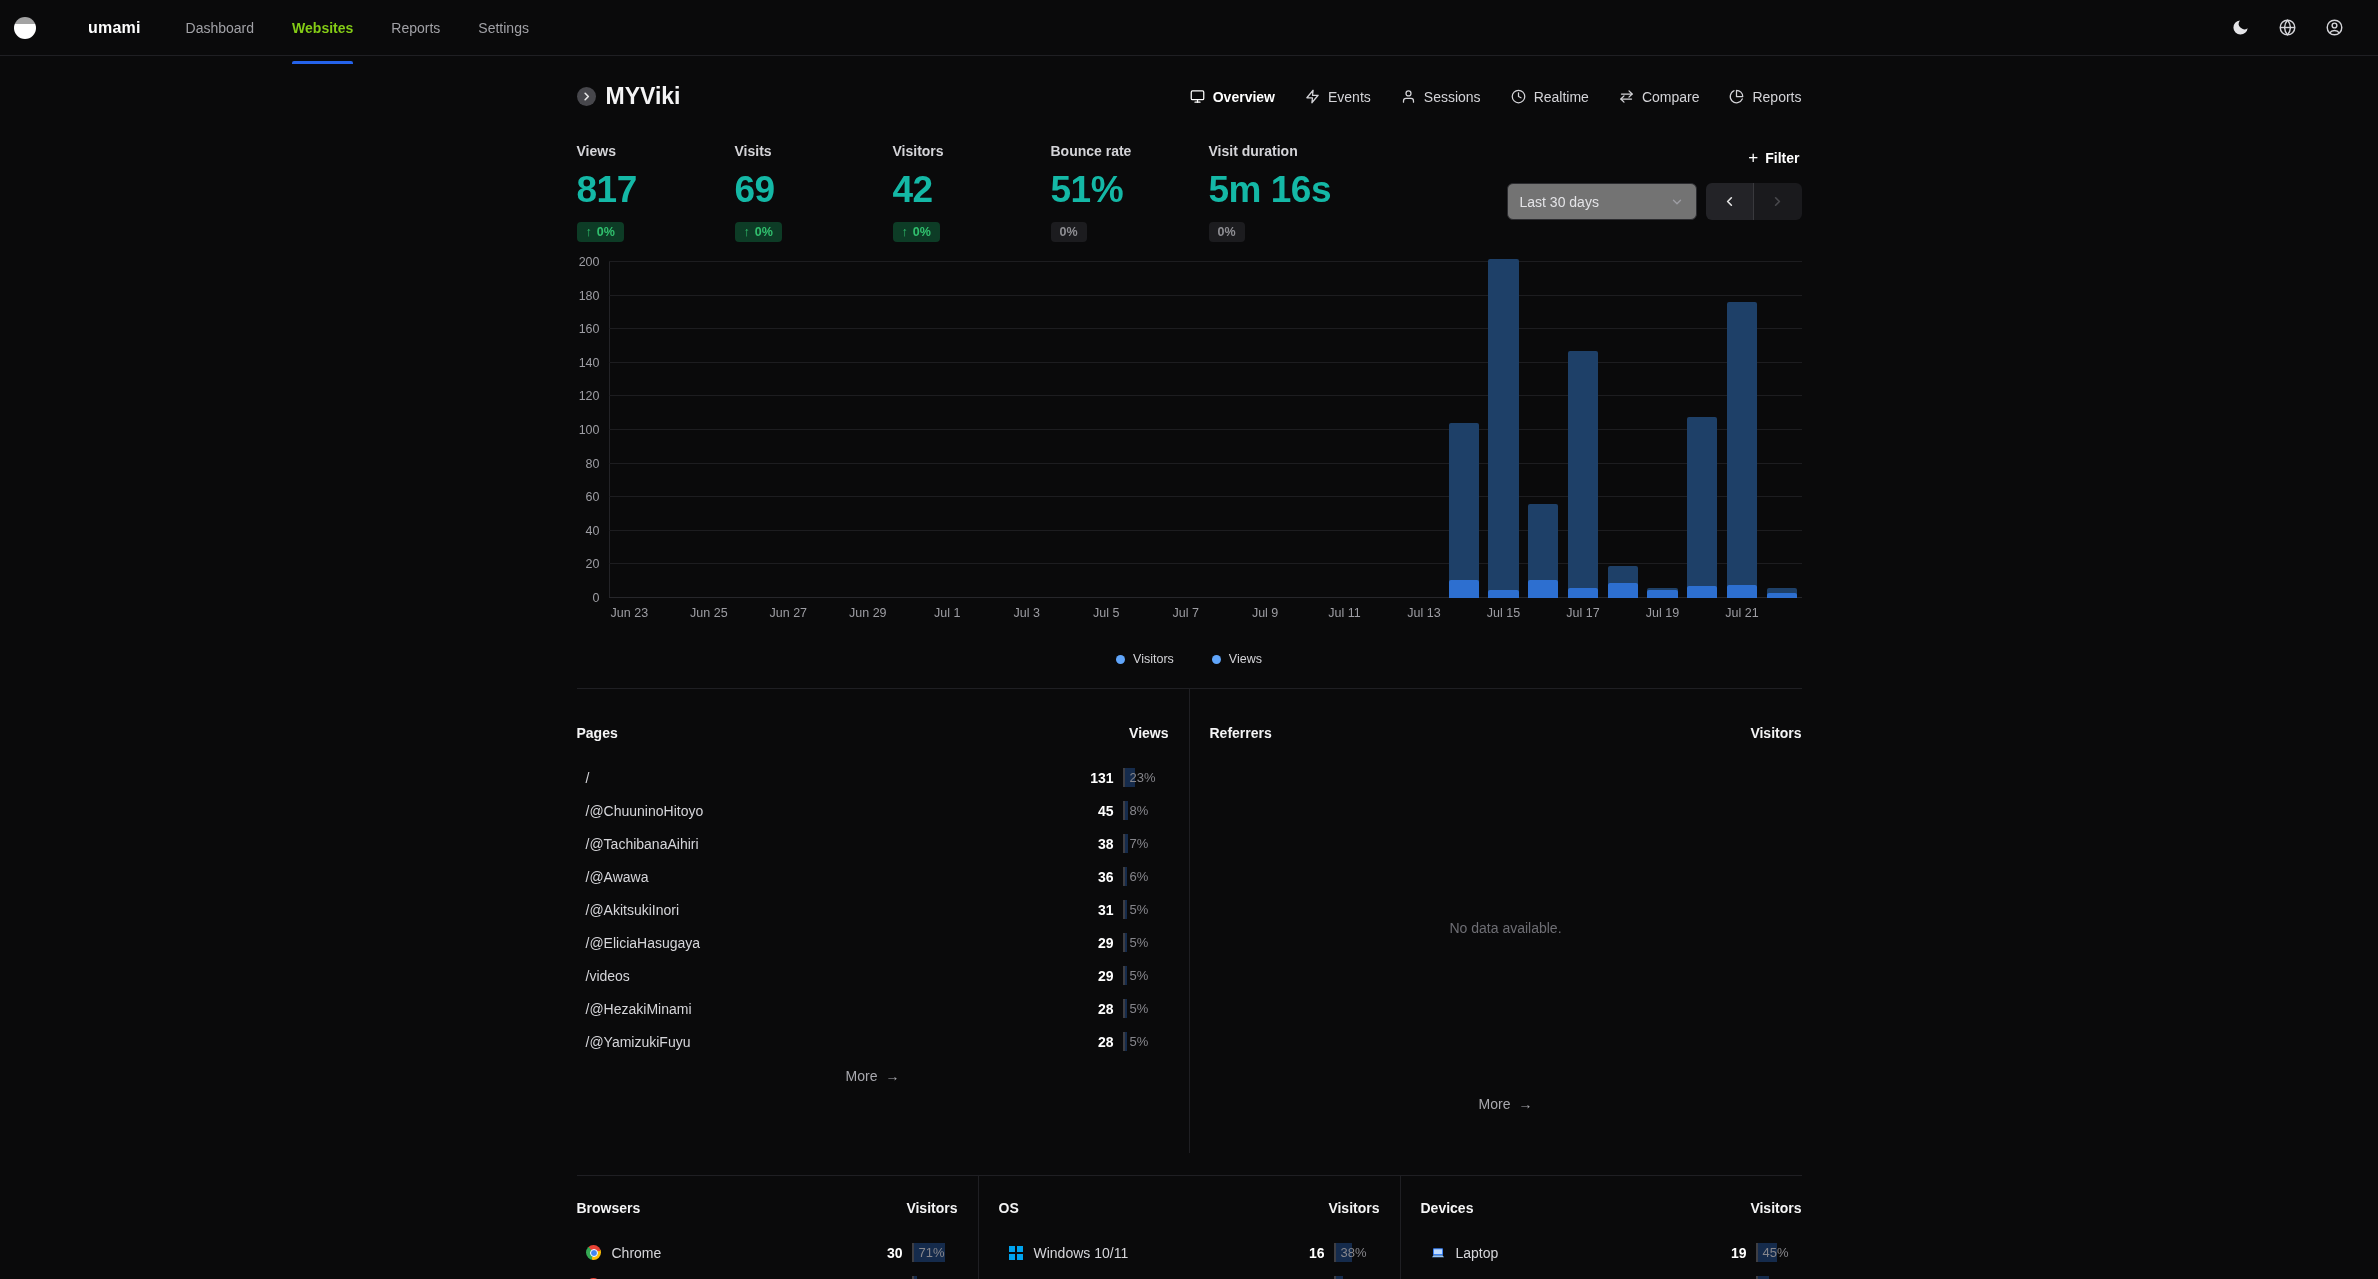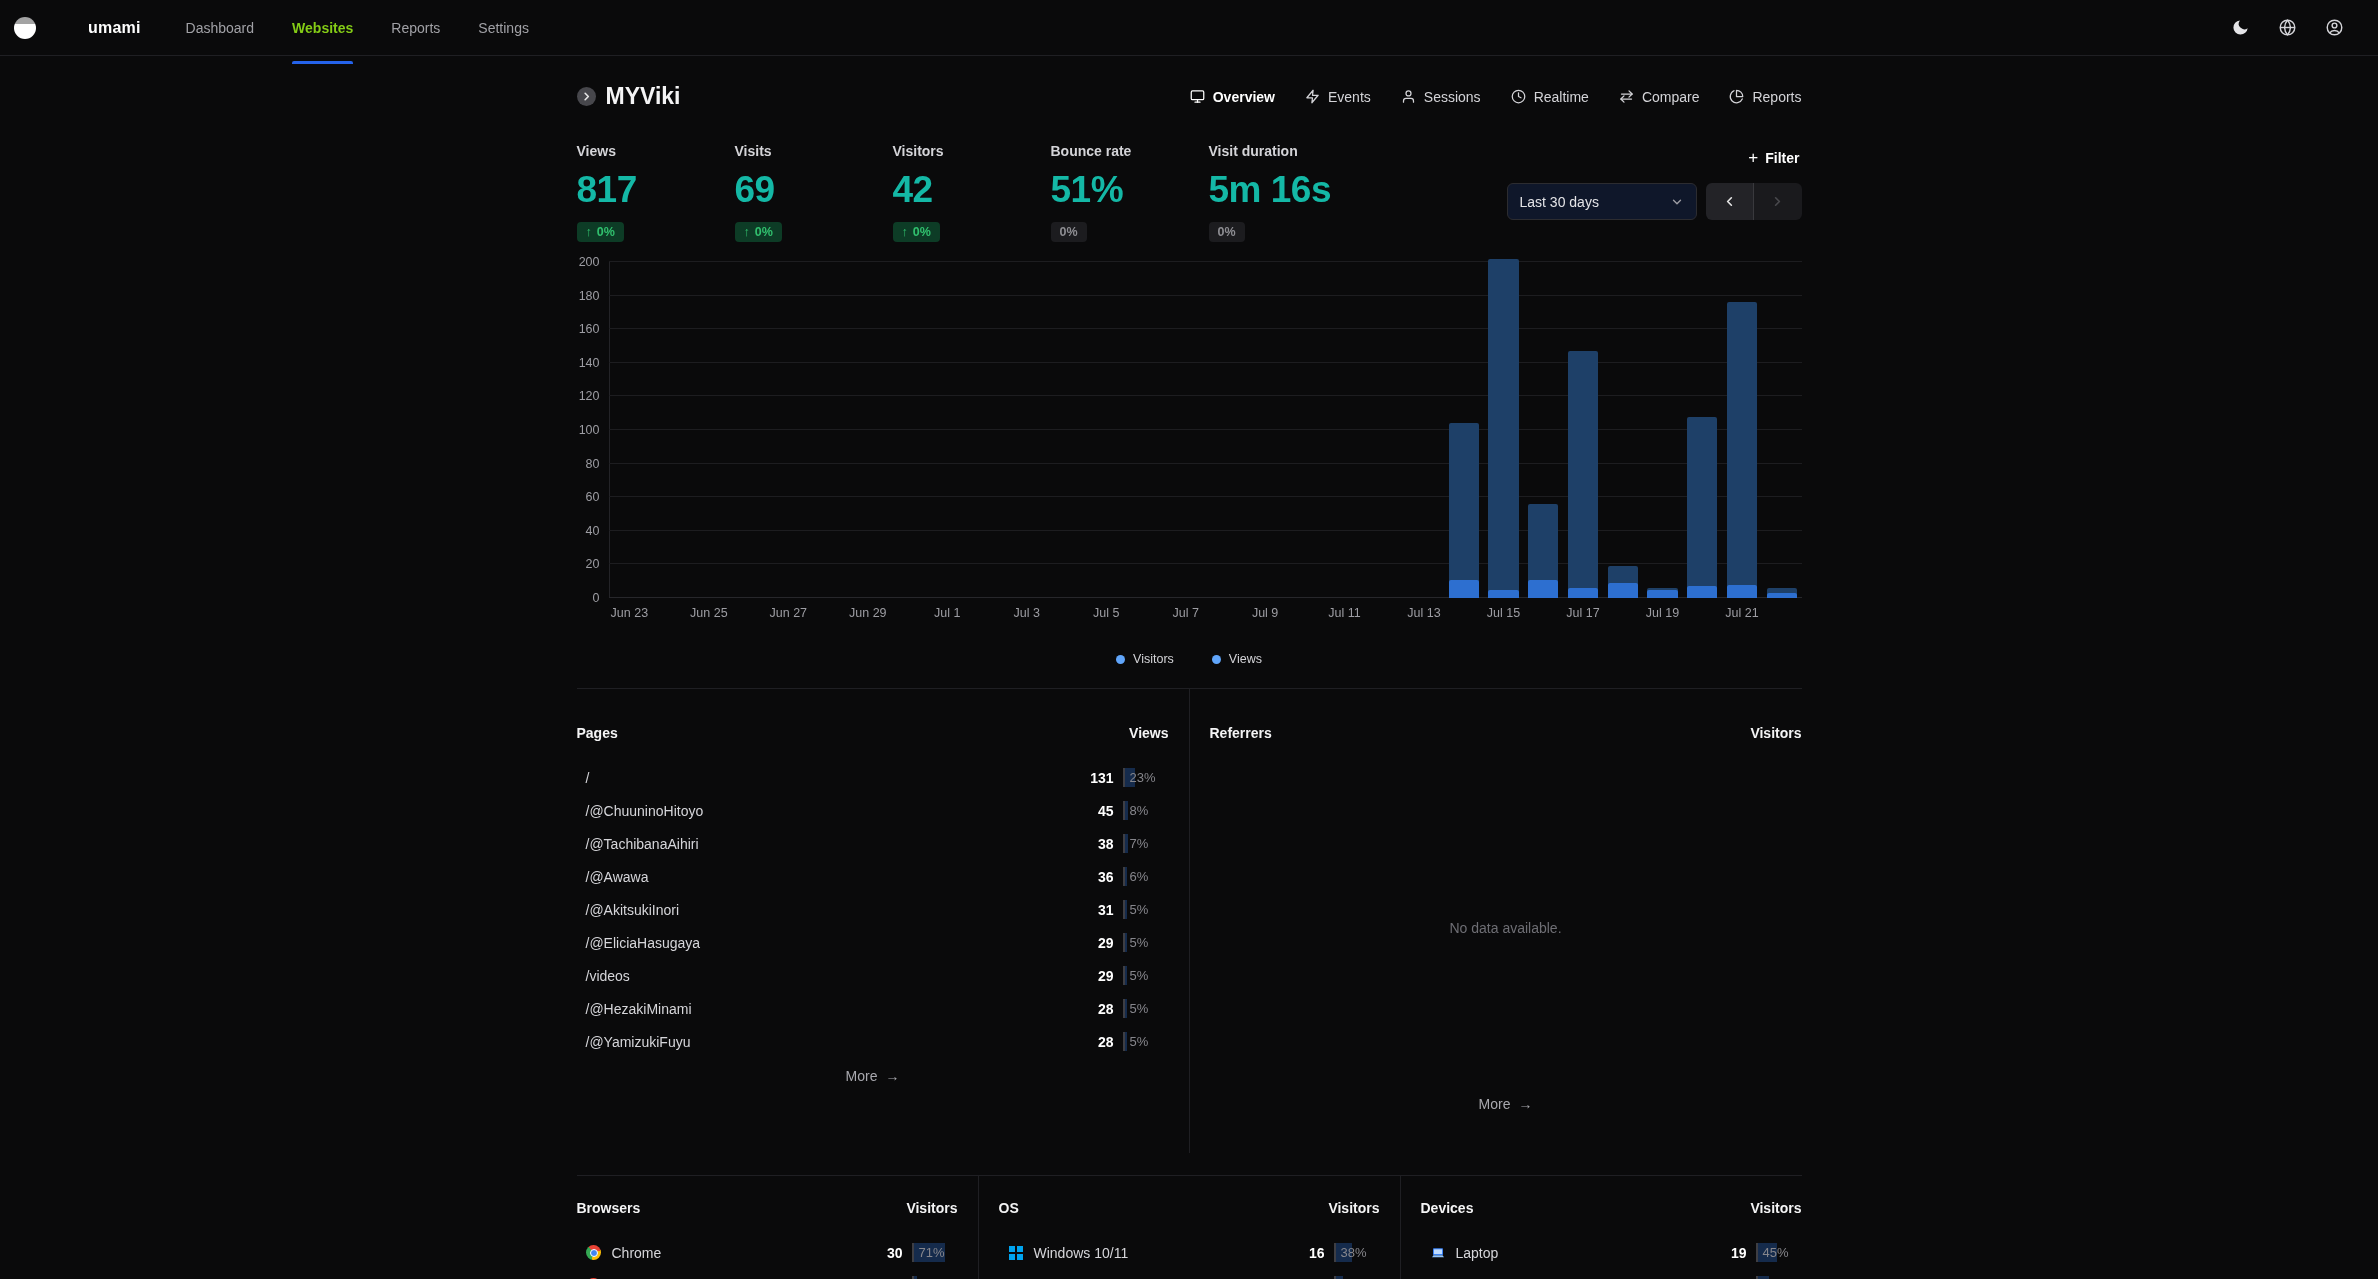--- a/index.html
+++ b/index.html
@@ -43,21 +43,21 @@
   .metric-label { font-size:14px; font-weight:bold; color:#d4d4d8; }
   .metric-value { font-size:37px; font-weight:bold; margin-top:10px; letter-spacing:-.5px; color:#14b8a6; }
   .badge { display:inline-flex; align-items:center; gap:5px; margin-top:11px; padding:3px 9px; border-radius:4px; font-size:12.5px; font-weight:bold; }
   .badge.pos { background:#0d3c26; color:#31c06e; }
   .badge.neutral { background:#1c1c1f; color:#8e8e93; }
 
   .controls { display:flex; flex-direction:column; align-items:flex-end; }
   .filter-btn { display:flex; align-items:center; gap:7px; background:none; border:none; color:#fff; font-weight:bold; font-size:14px; padding:0 2px; margin-top:6px; cursor:pointer; }
   .filter-btn .plus { font-size:17px; font-weight:normal; line-height:1; }
   .date-row { display:flex; gap:9px; margin-top:17px; }
-  .date-select { display:flex; align-items:center; justify-content:space-between; width:190px; height:37px; background:#0f172a; border:1px solid #2c2c30; border-radius:6px; color:#e4e4e7; font-size:14px; padding:0 12px; cursor:pointer; }
+  .date-select { display:flex; align-items:center; justify-content:space-between; width:190px; height:37px; background:#737373; border:1px solid #2c2c30; border-radius:6px; color:#e4e4e7; font-size:14px; padding:0 12px; cursor:pointer; }
   .date-select svg { width:14px; height:14px; color:#9d9da3; }
   .pager { display:flex; width:96px; height:37px; border-radius:6px; overflow:hidden; }
   .pager button { flex:1; border:none; display:flex; align-items:center; justify-content:center; cursor:pointer; padding:0; }
   .pager button svg { width:15px; height:15px; }
   .pager .prev { background:#232327; color:#e5e5e5; border-right:1px solid #39393d; }
   .pager .next { background:#1a1a1d; color:#49494d; }
 
   
   .chart-wrap { margin-top:20px; }
   .chart { position:relative; height:336px; margin-left:32px; }

